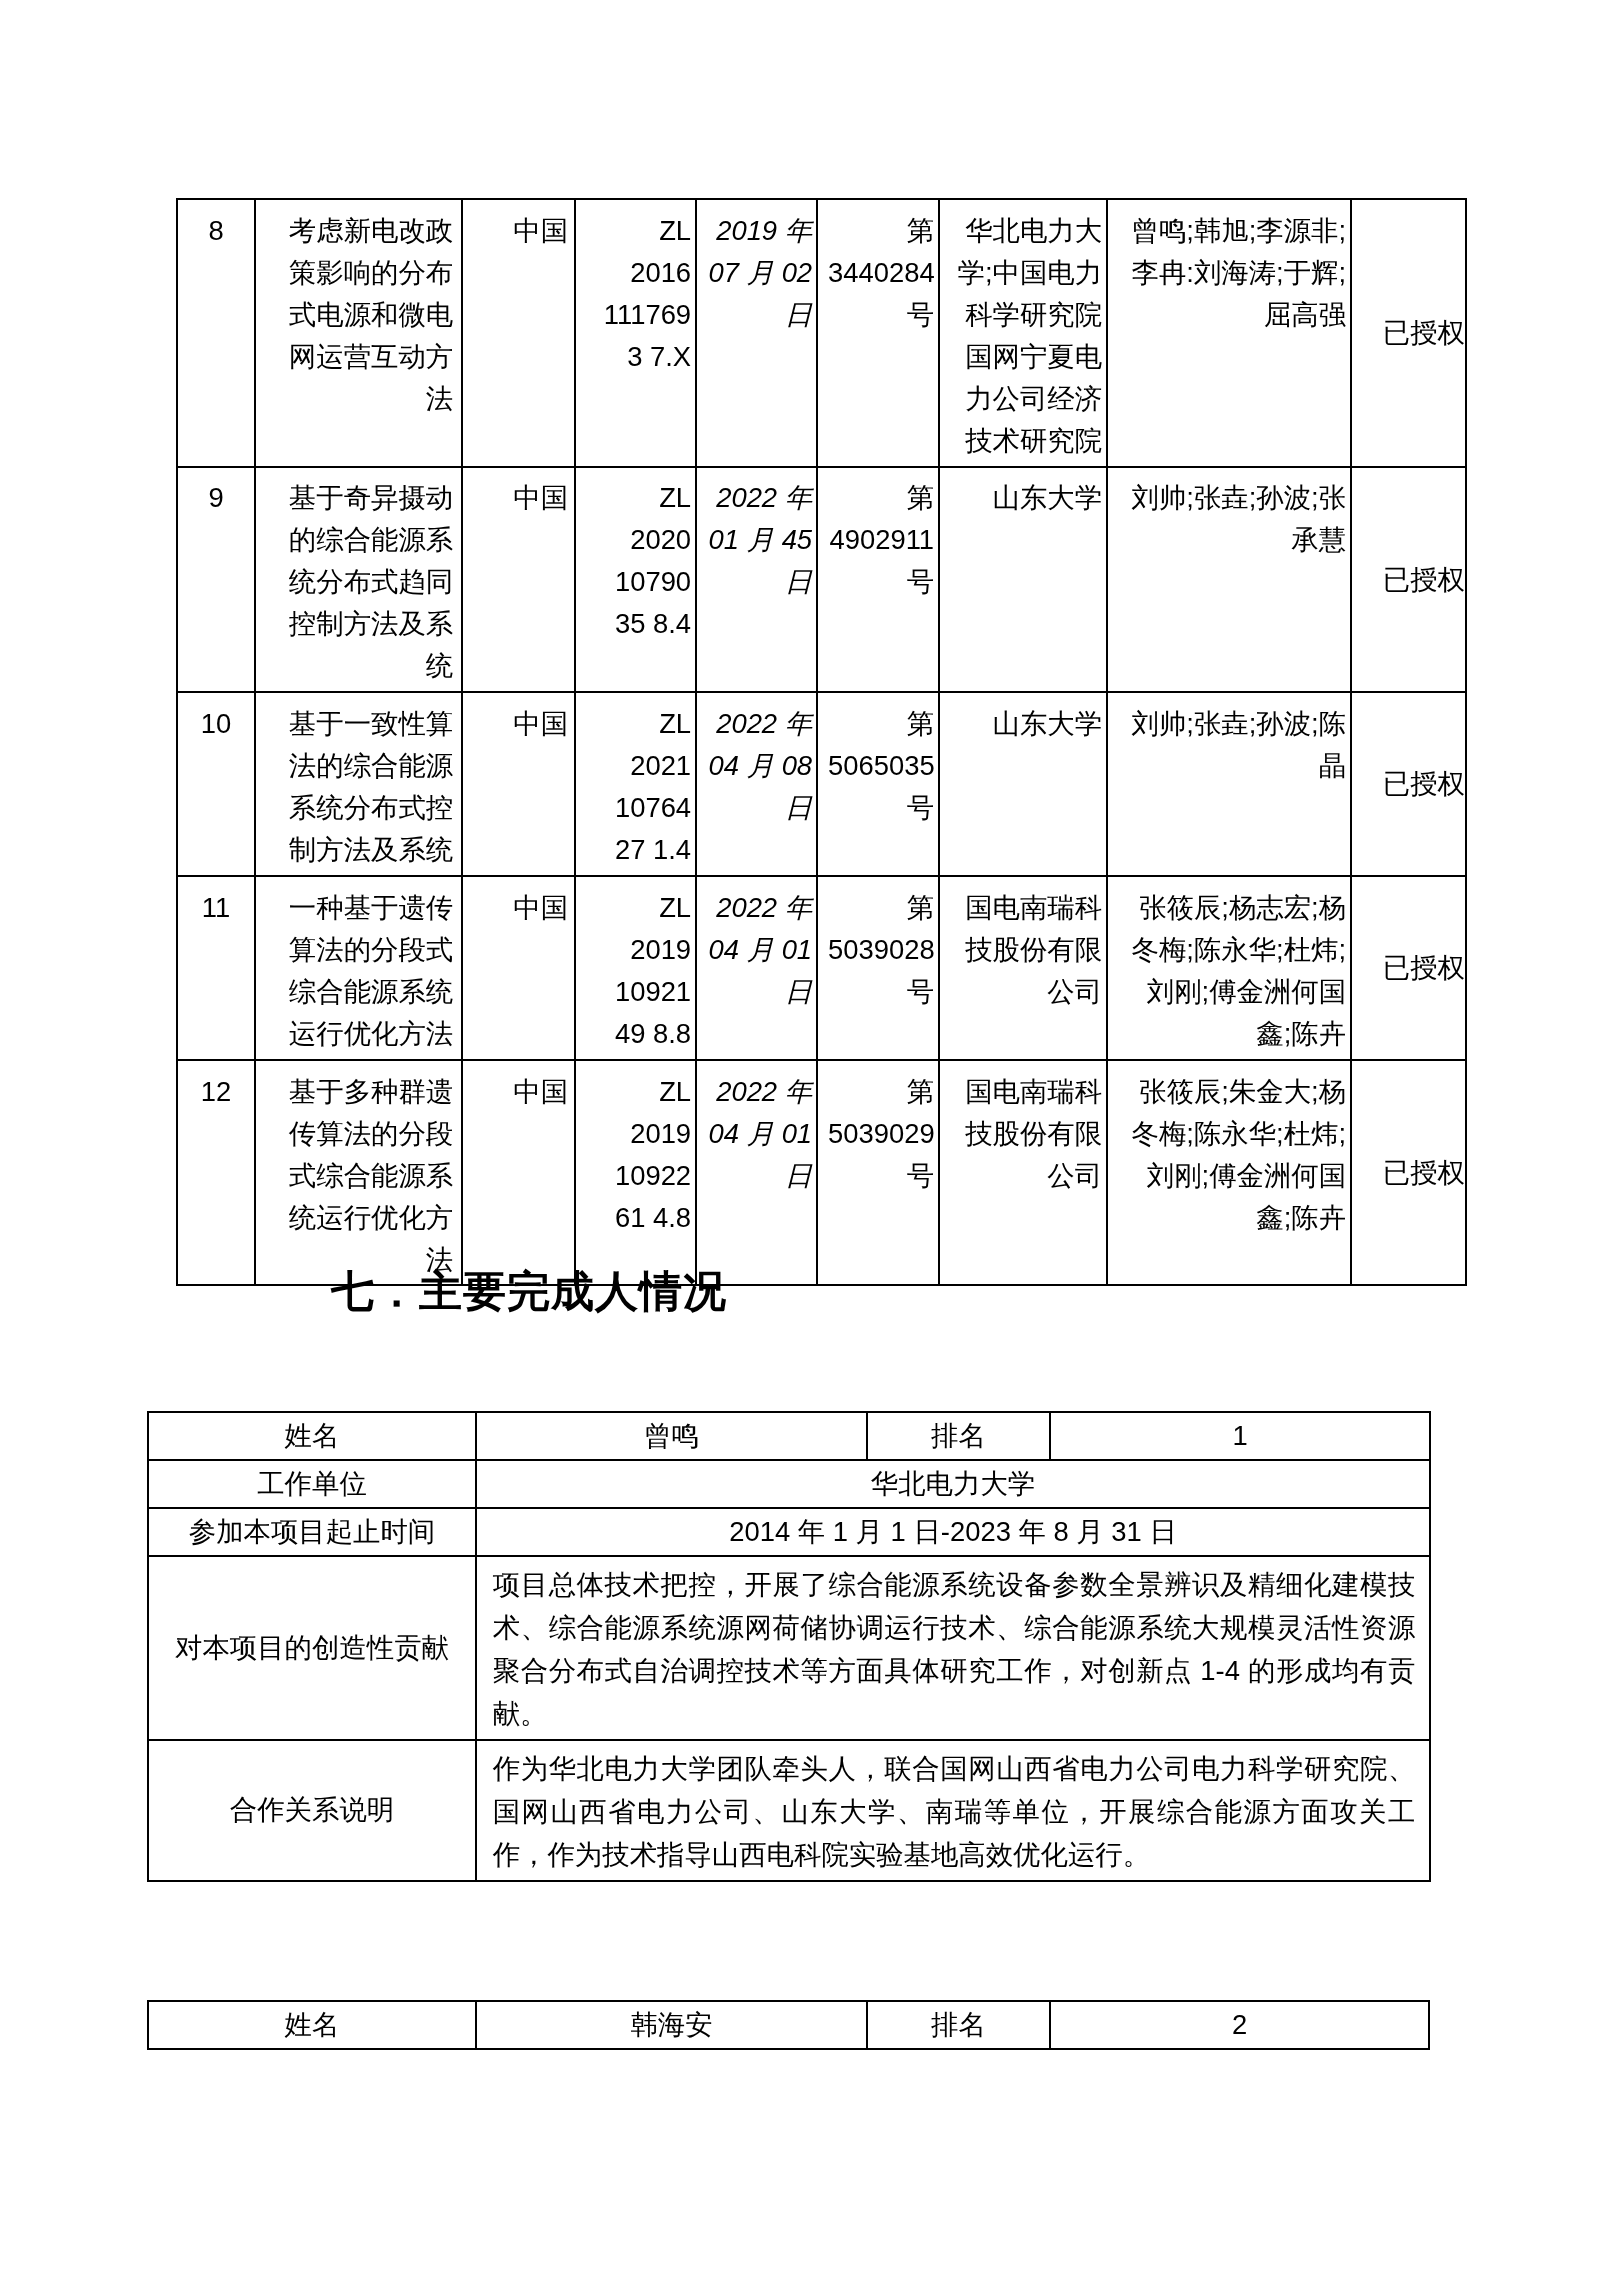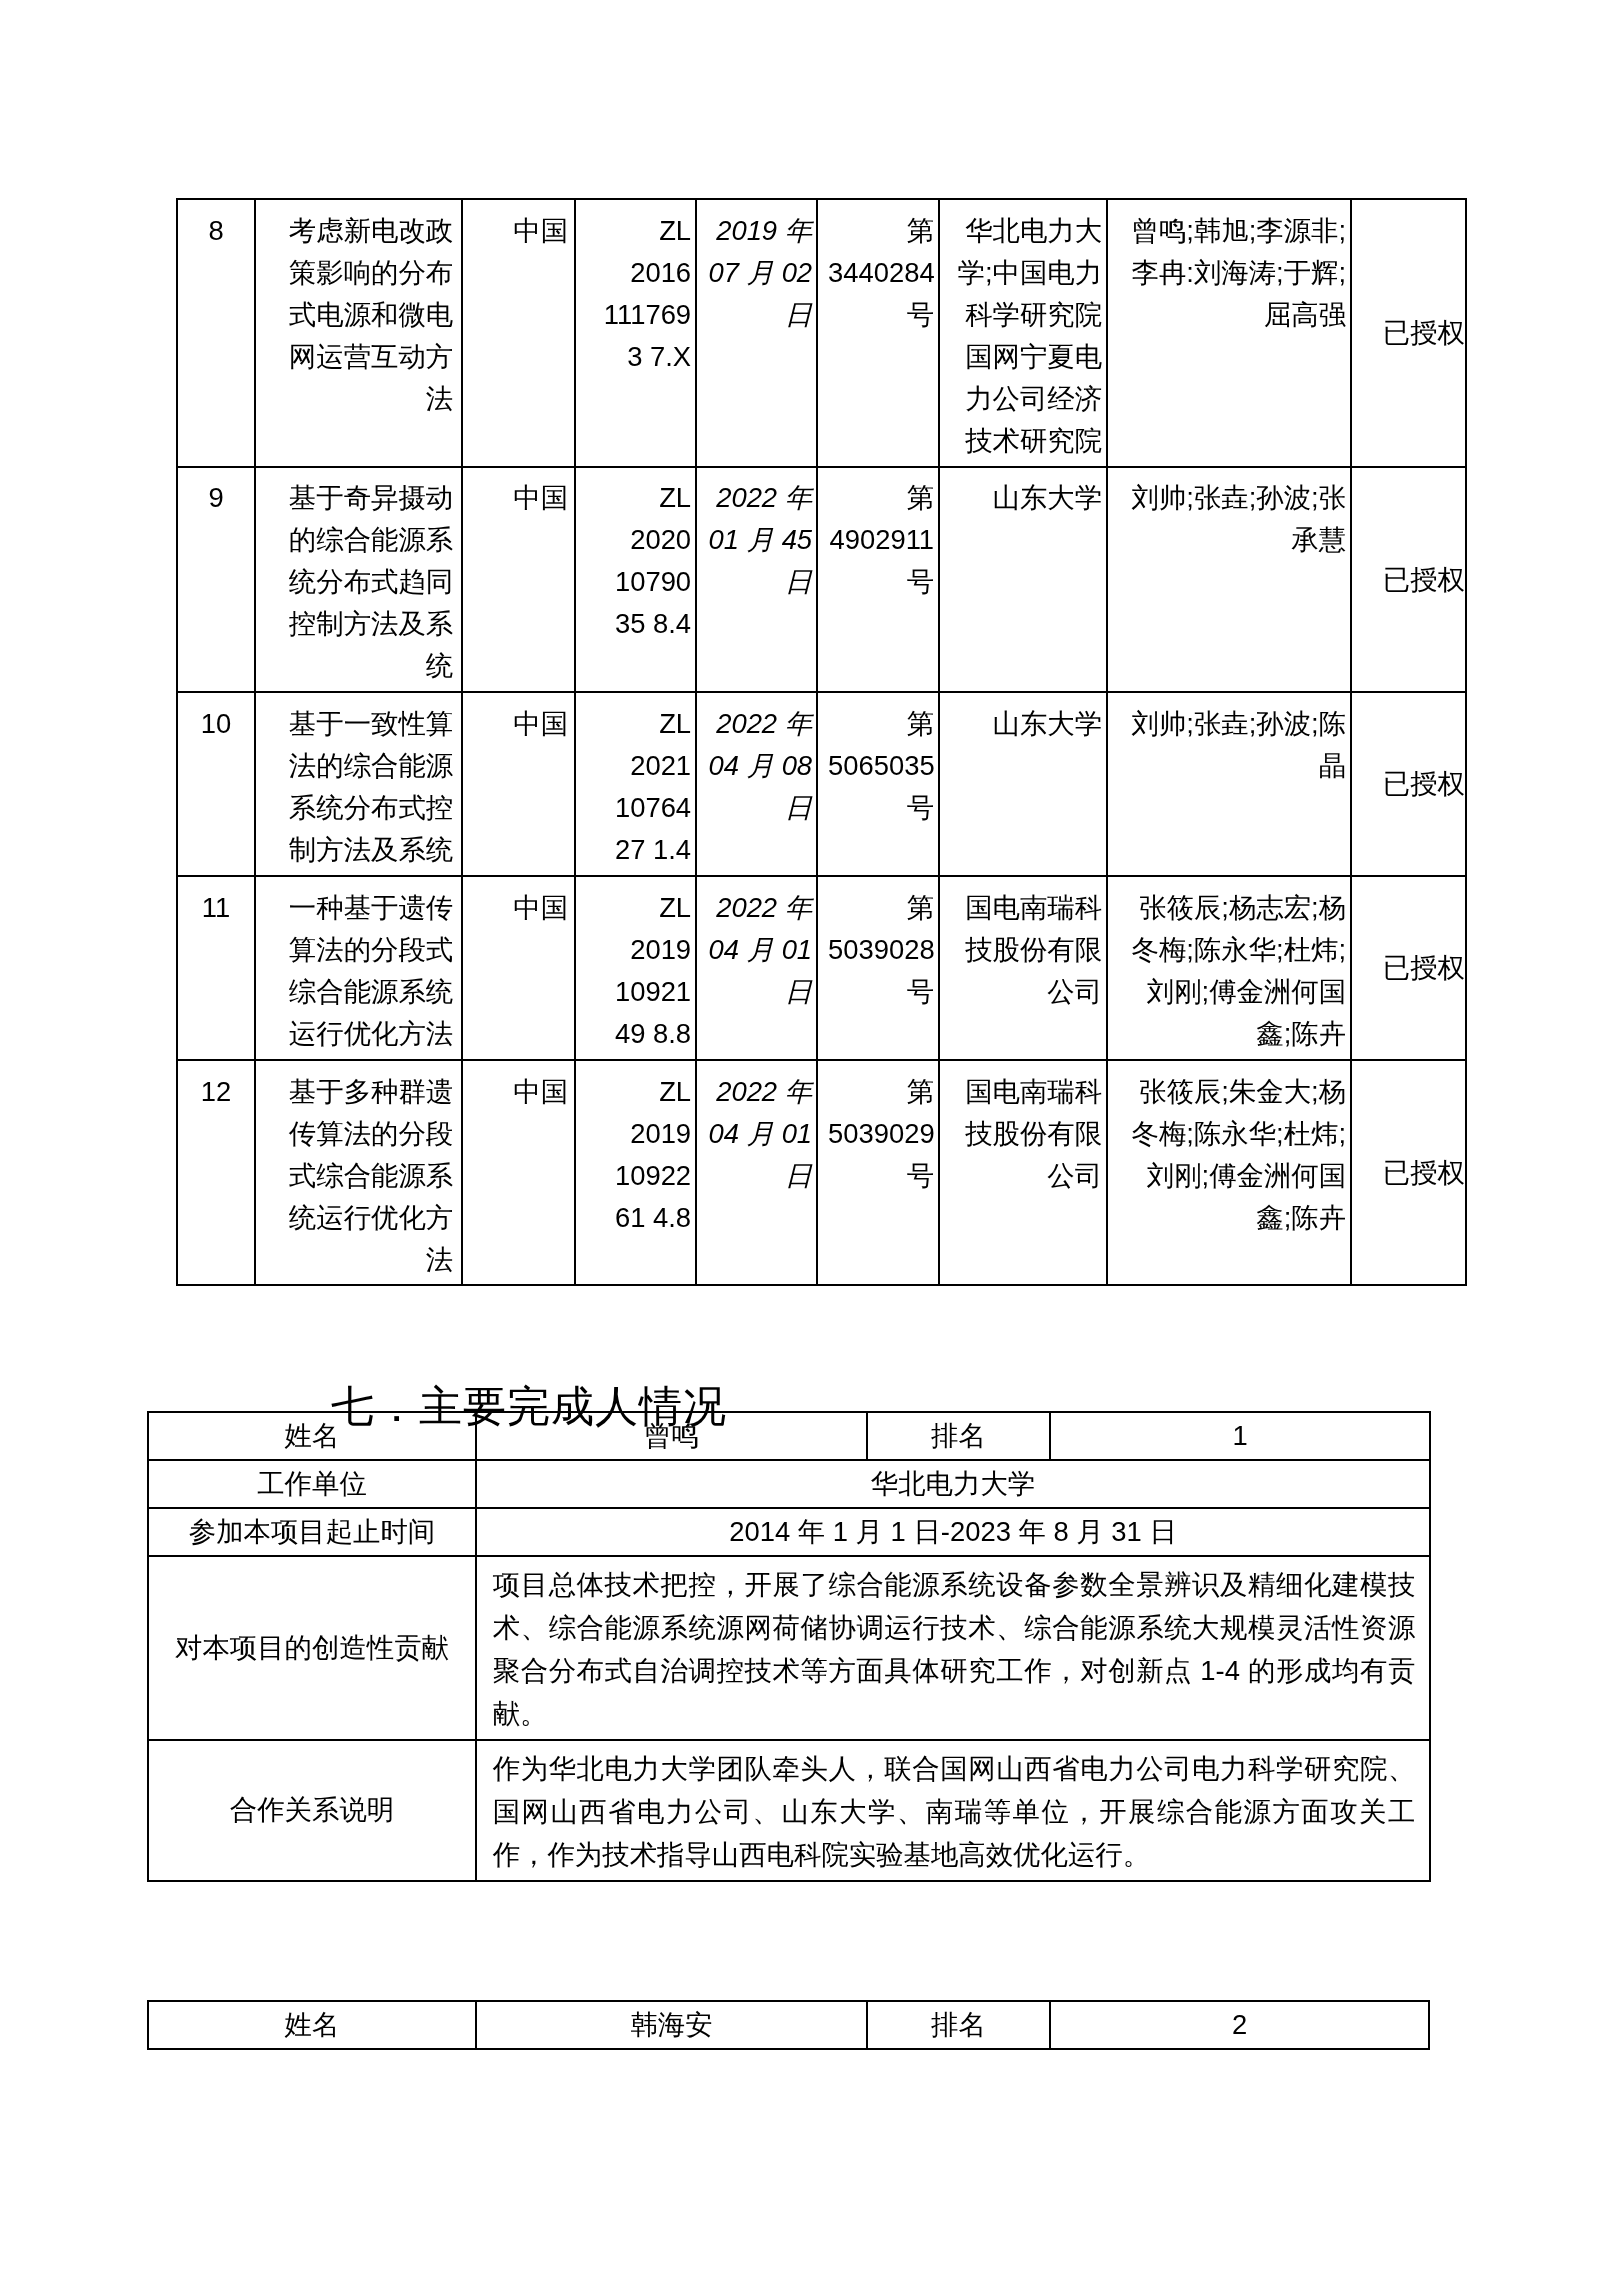--- a/index.html
+++ b/index.html
@@ -26,22 +26,22 @@
   #patent-table .c-inv{padding-left:5.9px;padding-right:3.9px;word-break:break-all;}
   #patent-table .c-status{vertical-align:middle;padding:0 0 0 9.8px;border-radius:6px;}
   #patent-table tr.pr0{height:255px;}
   #patent-table tr.pr1{height:214px;}
   #patent-table tr.pr2{height:174px;}
   #patent-table tr.pr3{height:169px;}
   #patent-table tr.pr4{height:212px;margin-top:48px;}
 
   
   #section-title{
-    position:absolute;left:331px;top:1378px;
-    font-size:43px;font-weight:400;letter-spacing:1px;
+    position:absolute;left:331px;top:1263px;
+    font-size:43px;font-weight:700;letter-spacing:1px;
     font-family:"Liberation Sans","DejaVu Sans",sans-serif;
   }
 
   
   #person-table{position:absolute;left:147px;top:1411px;width:1282px;border:2.9px solid #000;}
   #person-table td{text-align:center;vertical-align:middle;padding:2px 5.9px;}
   #person-table tr.sr1{height:47px;}
   #person-table tr.sr2{height:86px;}
   #person-table tr.sr3{height:45px;}
   #person-table tr.sr4{height:47px;}

